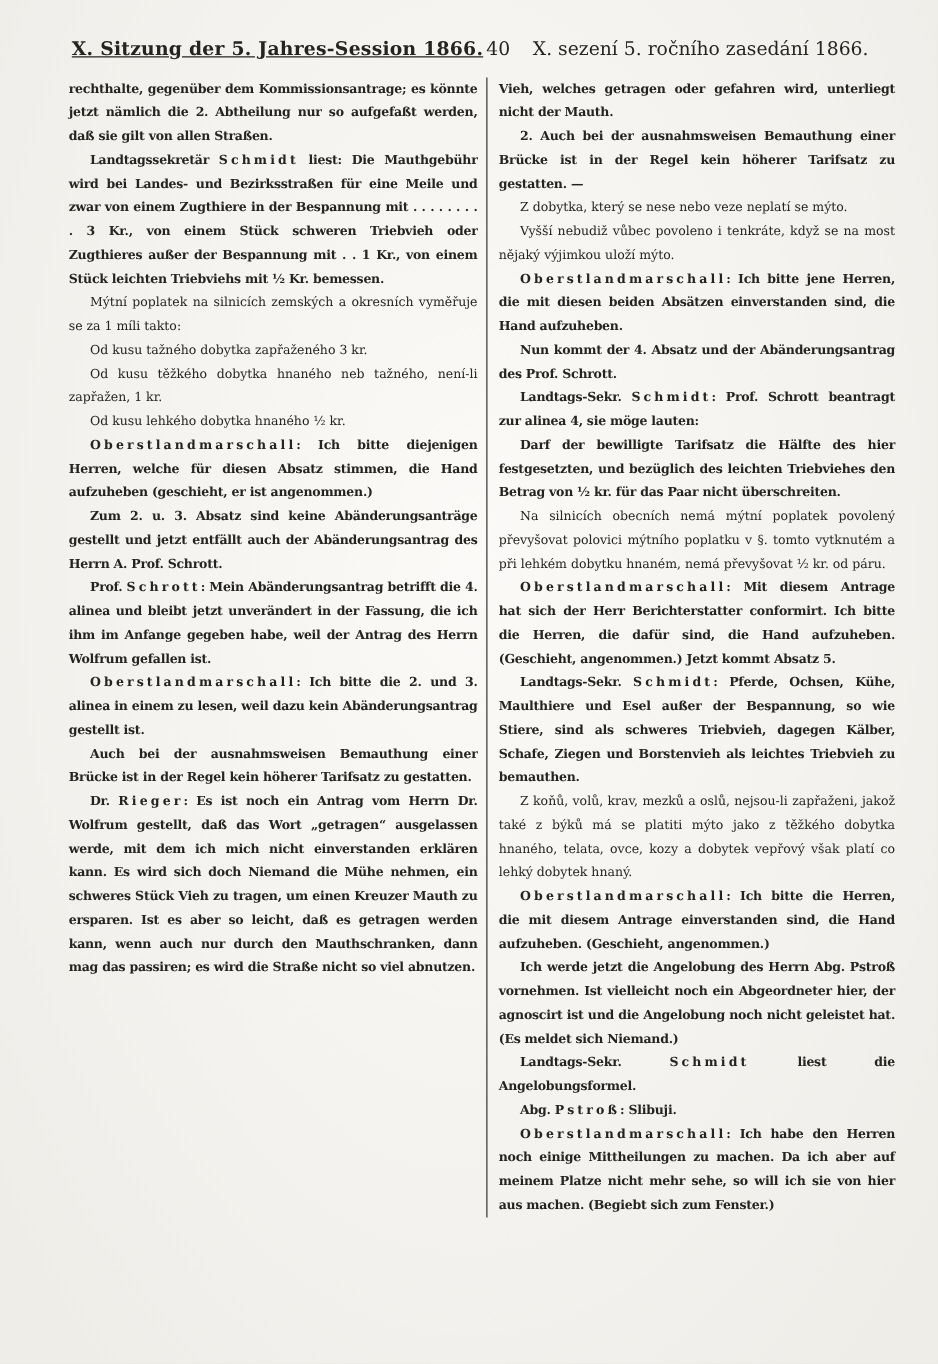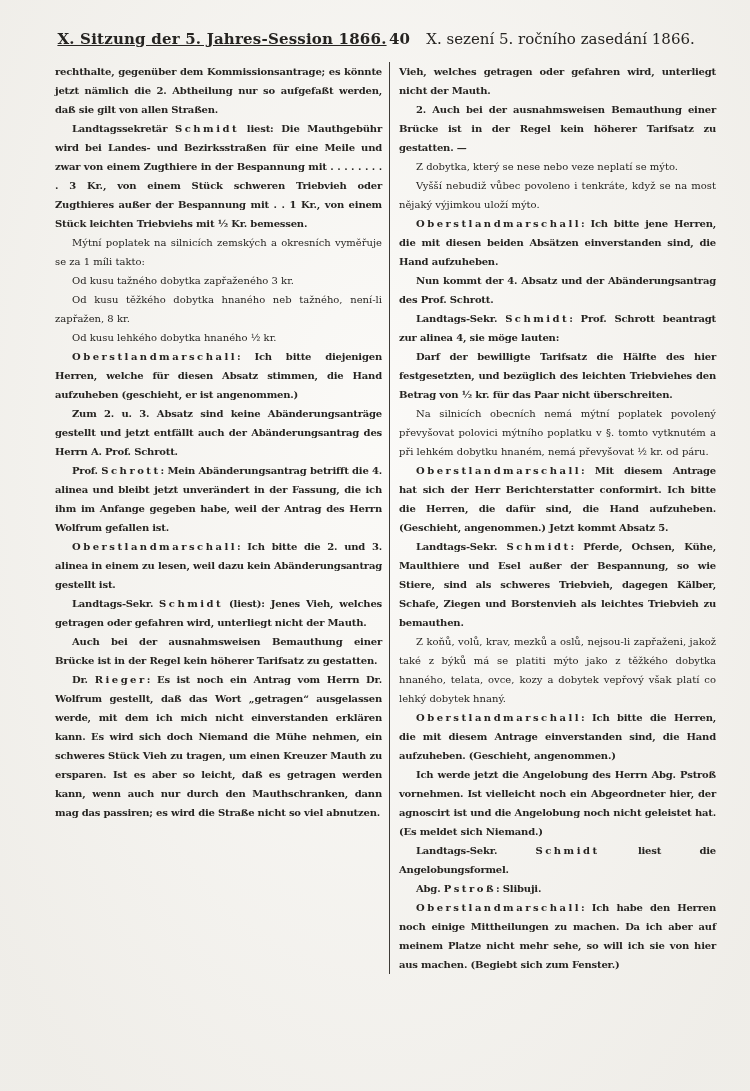--- a/index.html
+++ b/index.html
@@ -17,21 +17,21 @@
     padding:30px 34px 0 55px;
     font-family:"DejaVu Serif", serif;
     color:var(--ink);
     overflow:hidden;
   }
   .header{
     display:flex;align-items:baseline;
     font-size:15px;margin-bottom:14px;
   }
   .h-left{width:334px;text-align:center;font-weight:bold;letter-spacing:.2px;white-space:nowrap;text-decoration:underline;}
-  .h-num{width:16px;text-align:center;font-weight:bold;}
+  .h-num{width:16px;text-align:center;font-weight:normal;}
   .h-right{flex:1;text-align:center;white-space:nowrap;}
   .columns{display:flex;align-items:stretch;}
   .col-left{width:334px;box-sizing:border-box;padding-right:7px;}
   .rule-v{width:1px;background:var(--rule);}
   .col-right{flex:1;padding-left:9px;}
   .col p{
     margin:0;
     font-size:10px;
     line-height:19px;
     text-align:justify;
@@ -50,27 +50,26 @@
     <span class="h-left">X. Sitzung der 5. Jahres-Session 1866.</span>
     <span class="h-num">40</span>
     <span class="h-right">X. sezení 5. ročního zasedání 1866.</span>
   </div>
   <div class="columns">
     <div class="col col-left" id="col-left">
         <p class="de">rechthalte, gegenüber dem Kommissionsantrage; es könnte jetzt nämlich die 2. Abtheilung nur so aufgefaßt werden, daß sie gilt von allen Straßen.</p>
         <p class="de ind">Landtagssekretär <span class="speaker">Schmidt</span> liest: Die Mauthgebühr wird bei Landes- und Bezirksstraßen für eine Meile und zwar von einem Zugthiere in der Bespannung mit . . . . . . . . . 3 Kr., von einem Stück schweren Triebvieh oder Zugthieres außer der Bespannung mit . . 1 Kr., von einem Stück leichten Triebviehs mit ½ Kr. bemessen.</p>
         <p class="cs ind">Mýtní poplatek na silnicích zemských a okresních vyměřuje se za 1 míli takto:</p>
         <p class="cs ind">Od kusu tažného dobytka zapřaženého 3 kr.</p>
-        <p class="cs ind">Od kusu těžkého dobytka hnaného neb tažného, není-li zapřažen, 8 kr.</p>
+        <p class="cs ind">Od kusu těžkého dobytka hnaného neb tažného, není-li zapřažen, 1 kr.</p>
         <p class="cs ind">Od kusu lehkého dobytka hnaného ½ kr.</p>
         <p class="de ind"><span class="speaker">Oberstlandmarschall</span>: Ich bitte diejenigen Herren, welche für diesen Absatz stimmen, die Hand aufzuheben (geschieht, er ist angenommen.)</p>
         <p class="de ind">Zum 2. u. 3. Absatz sind keine Abänderungsanträge gestellt und jetzt entfällt auch der Abänderungsantrag des Herrn A. Prof. Schrott.</p>
         <p class="de ind">Prof. <span class="speaker">Schrott</span>: Mein Abänderungsantrag betrifft die 4. alinea und bleibt jetzt unverändert in der Fassung, die ich ihm im Anfange gegeben habe, weil der Antrag des Herrn Wolfrum gefallen ist.</p>
         <p class="de ind"><span class="speaker">Oberstlandmarschall</span>: Ich bitte die 2. und 3. alinea in einem zu lesen, weil dazu kein Abänderungsantrag gestellt ist.</p>
-        <p class="de ind">Landtags-Sekr. <span class="speaker">Schmidt</span> (liest): Jenes Vieh, welches getragen oder gefahren wird, unterliegt nicht der Mauth.</p>
         <p class="de ind">Auch bei der ausnahmsweisen Bemauthung einer Brücke ist in der Regel kein höherer Tarifsatz zu gestatten.</p>
         <p class="de ind">Dr. <span class="speaker">Rieger</span>: Es ist noch ein Antrag vom Herrn Dr. Wolfrum gestellt, daß das Wort „getragen“ ausgelassen werde, mit dem ich mich nicht einverstanden erklären kann. Es wird sich doch Niemand die Mühe nehmen, ein schweres Stück Vieh zu tragen, um einen Kreuzer Mauth zu ersparen. Ist es aber so leicht, daß es getragen werden kann, wenn auch nur durch den Mauthschranken, dann mag das passiren; es wird die Straße nicht so viel abnutzen.</p>
       </div>
     <div class="rule-v"></div>
     <div class="col col-right" id="col-right">
         <p class="de">Vieh, welches getragen oder gefahren wird, unterliegt nicht der Mauth.</p>
         <p class="de ind">2. Auch bei der ausnahmsweisen Bemauthung einer Brücke ist in der Regel kein höherer Tarifsatz zu gestatten. —</p>
         <p class="cs ind">Z dobytka, který se nese nebo veze neplatí se mýto.</p>
         <p class="cs ind">Vyšší nebudiž vůbec povoleno i tenkráte, když se na most nějaký výjimkou uloží mýto.</p>
         <p class="de ind"><span class="speaker">Oberstlandmarschall</span>: Ich bitte jene Herren, die mit diesen beiden Absätzen einverstanden sind, die Hand aufzuheben.</p>

